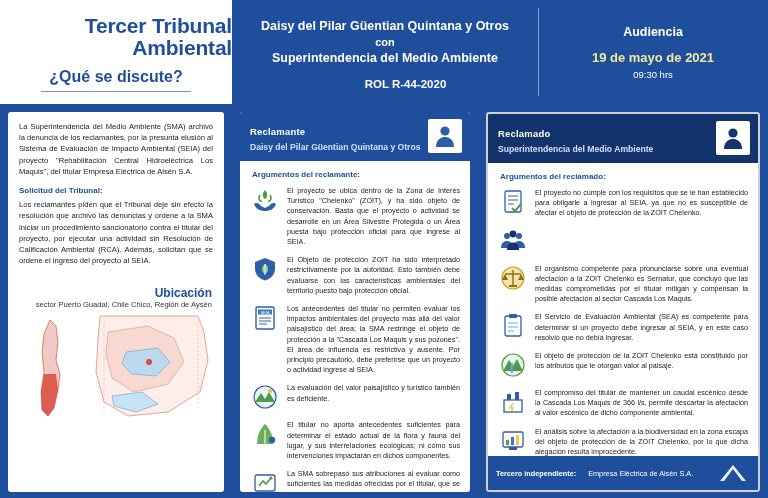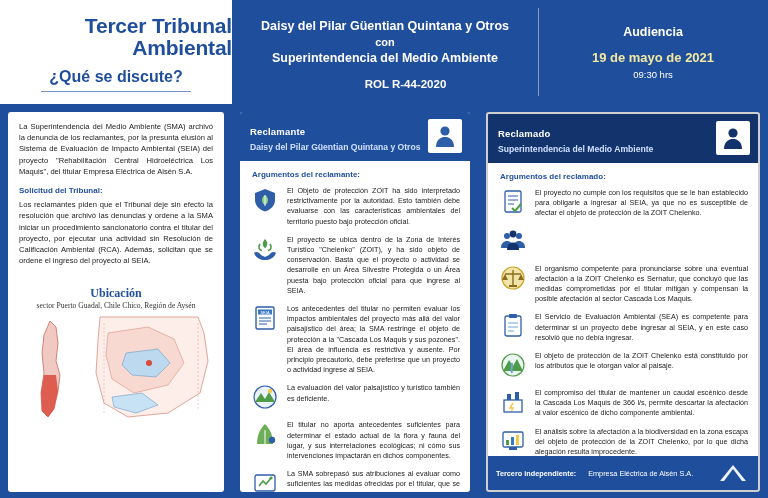--- a/index.html
+++ b/index.html
@@ -113,24 +113,23 @@
   .c1-body {
     padding: 9px 11px 0 11px;
     color: #1a1a1a;
     font-size: 7.6px;
     line-height: 11.2px;
     text-align: justify;
   }
   .c1-body p { margin: 0 0 8px 0; }
   .c1-body .lead { color: #1f4e9c; font-weight: bold; margin: 0 0 3px 0; font-size: 8px;}
   .ubic {
-    text-align: center;
+    text-align: right;
     padding: 0 12px;
     margin-top: 20px;
-    font-family: Liberation Serif, serif;
   }
   .ubic .t1 { color: #1f4e9c; font-weight: bold; font-size: 12px; }
   .ubic .t2 { color: #333; font-size: 7.6px; line-height: 10px; }
   .map-wrap {
     position: relative;
     height: 112px;
     margin-top: 2px;
   }
 
   
@@ -272,38 +271,38 @@
               <path d="M2 23 C2 15.5 7 13 11 13 C15 13 20 15.5 20 23 Z" fill="#2f5ea8"></path>
             </svg>
           </div>
         </div>
         <div class="args-title">Argumentos del reclamante:</div>
         <div class="args">
 
           <div class="arg">
             <div class="ic">
               <svg width="28" height="28" viewBox="0 0 28 28">
-                <path d="M14 3 L24 7 V14 C24 20 19 24 14 25.5 C9 24 4 20 4 14 V7 Z" fill="#2f5ea8"></path>
-                <path d="M14 9 C10 11 10 17 14 19 C18 17 18 11 14 9 Z" fill="#8fd08a"></path>
-                <line x1="14" y1="9" x2="14" y2="20" stroke="#ffffff" stroke-width="0.9"></line>
-              </svg>
-            </div>
-            <div class="tx">El Objeto de protección ZOIT ha sido interpretado restrictivamente por la autoridad. Esto también debe evaluarse con las características ambientales del territorio puesto bajo protección oficial.</div>
-          </div>
-
-          <div class="arg">
-            <div class="ic">
-              <svg width="28" height="28" viewBox="0 0 28 28">
                 <path d="M14 4 C11 7 11 11 14 13 C17 11 17 7 14 4 Z" fill="#4f9b4a"></path>
                 <path d="M9 9 C7 12 8 15 11 15.5" stroke="#4f9b4a" stroke-width="1.6" fill="none"></path>
                 <path d="M19 9 C21 12 20 15 17 15.5" stroke="#4f9b4a" stroke-width="1.6" fill="none"></path>
                 <path d="M3 18 C5 16 8 17 10 20 L14 22 L18 20 C20 17 23 16 25 18 C23 23 19 25 14 25 C9 25 5 23 3 18 Z" fill="#2f5ea8"></path>
               </svg>
             </div>
             <div class="tx">El proyecto se ubica dentro de la Zona de Interés Turístico "Chelenko" (ZOIT), y ha sido objeto de conservación. Basta que el proyecto o actividad se desarrolle en un Área Silvestre Protegida o un Área puesta bajo protección oficial para que ingrese al SEIA.</div>
+          </div>
+
+          <div class="arg">
+            <div class="ic">
+              <svg width="28" height="28" viewBox="0 0 28 28">
+                <path d="M14 3 L24 7 V14 C24 20 19 24 14 25.5 C9 24 4 20 4 14 V7 Z" fill="#2f5ea8"></path>
+                <path d="M14 9 C10 11 10 17 14 19 C18 17 18 11 14 9 Z" fill="#8fd08a"></path>
+                <line x1="14" y1="9" x2="14" y2="20" stroke="#ffffff" stroke-width="0.9"></line>
+              </svg>
+            </div>
+            <div class="tx">El Objeto de protección ZOIT ha sido interpretado restrictivamente por la autoridad. Esto también debe evaluarse con las características ambientales del territorio puesto bajo protección oficial.</div>
           </div>
 
           <div class="arg">
             <div class="ic">
               <svg width="28" height="28" viewBox="0 0 28 28">
                 <rect x="5" y="3" width="18" height="22" rx="1.5" fill="#ffffff" stroke="#2f5ea8" stroke-width="1.4"></rect>
                 <rect x="7" y="5.5" width="14" height="5" fill="#3a78c2"></rect>
                 <text x="14" y="9.8" font-size="4" fill="#ffffff" text-anchor="middle" font-family="Liberation Sans, sans-serif">SEIA</text>
                 <line x1="8" y1="14" x2="20" y2="14" stroke="#2f5ea8" stroke-width="1"></line>
                 <line x1="8" y1="17" x2="20" y2="17" stroke="#2f5ea8" stroke-width="1"></line>

